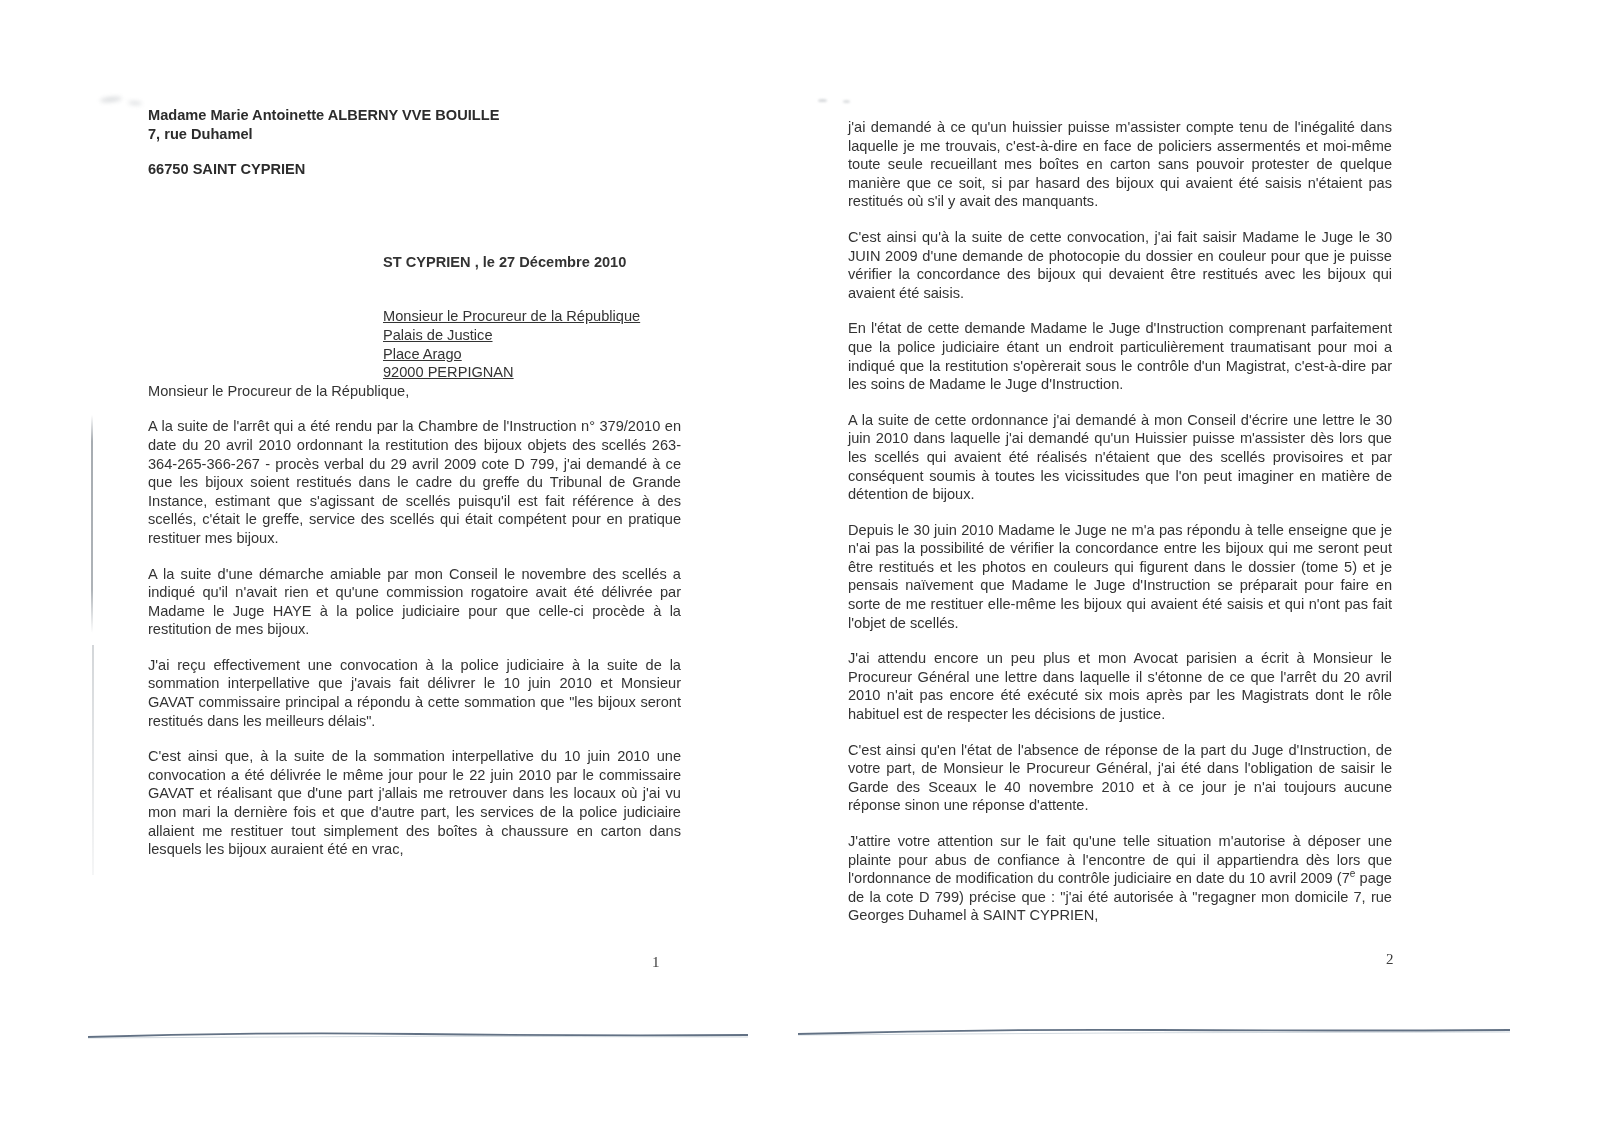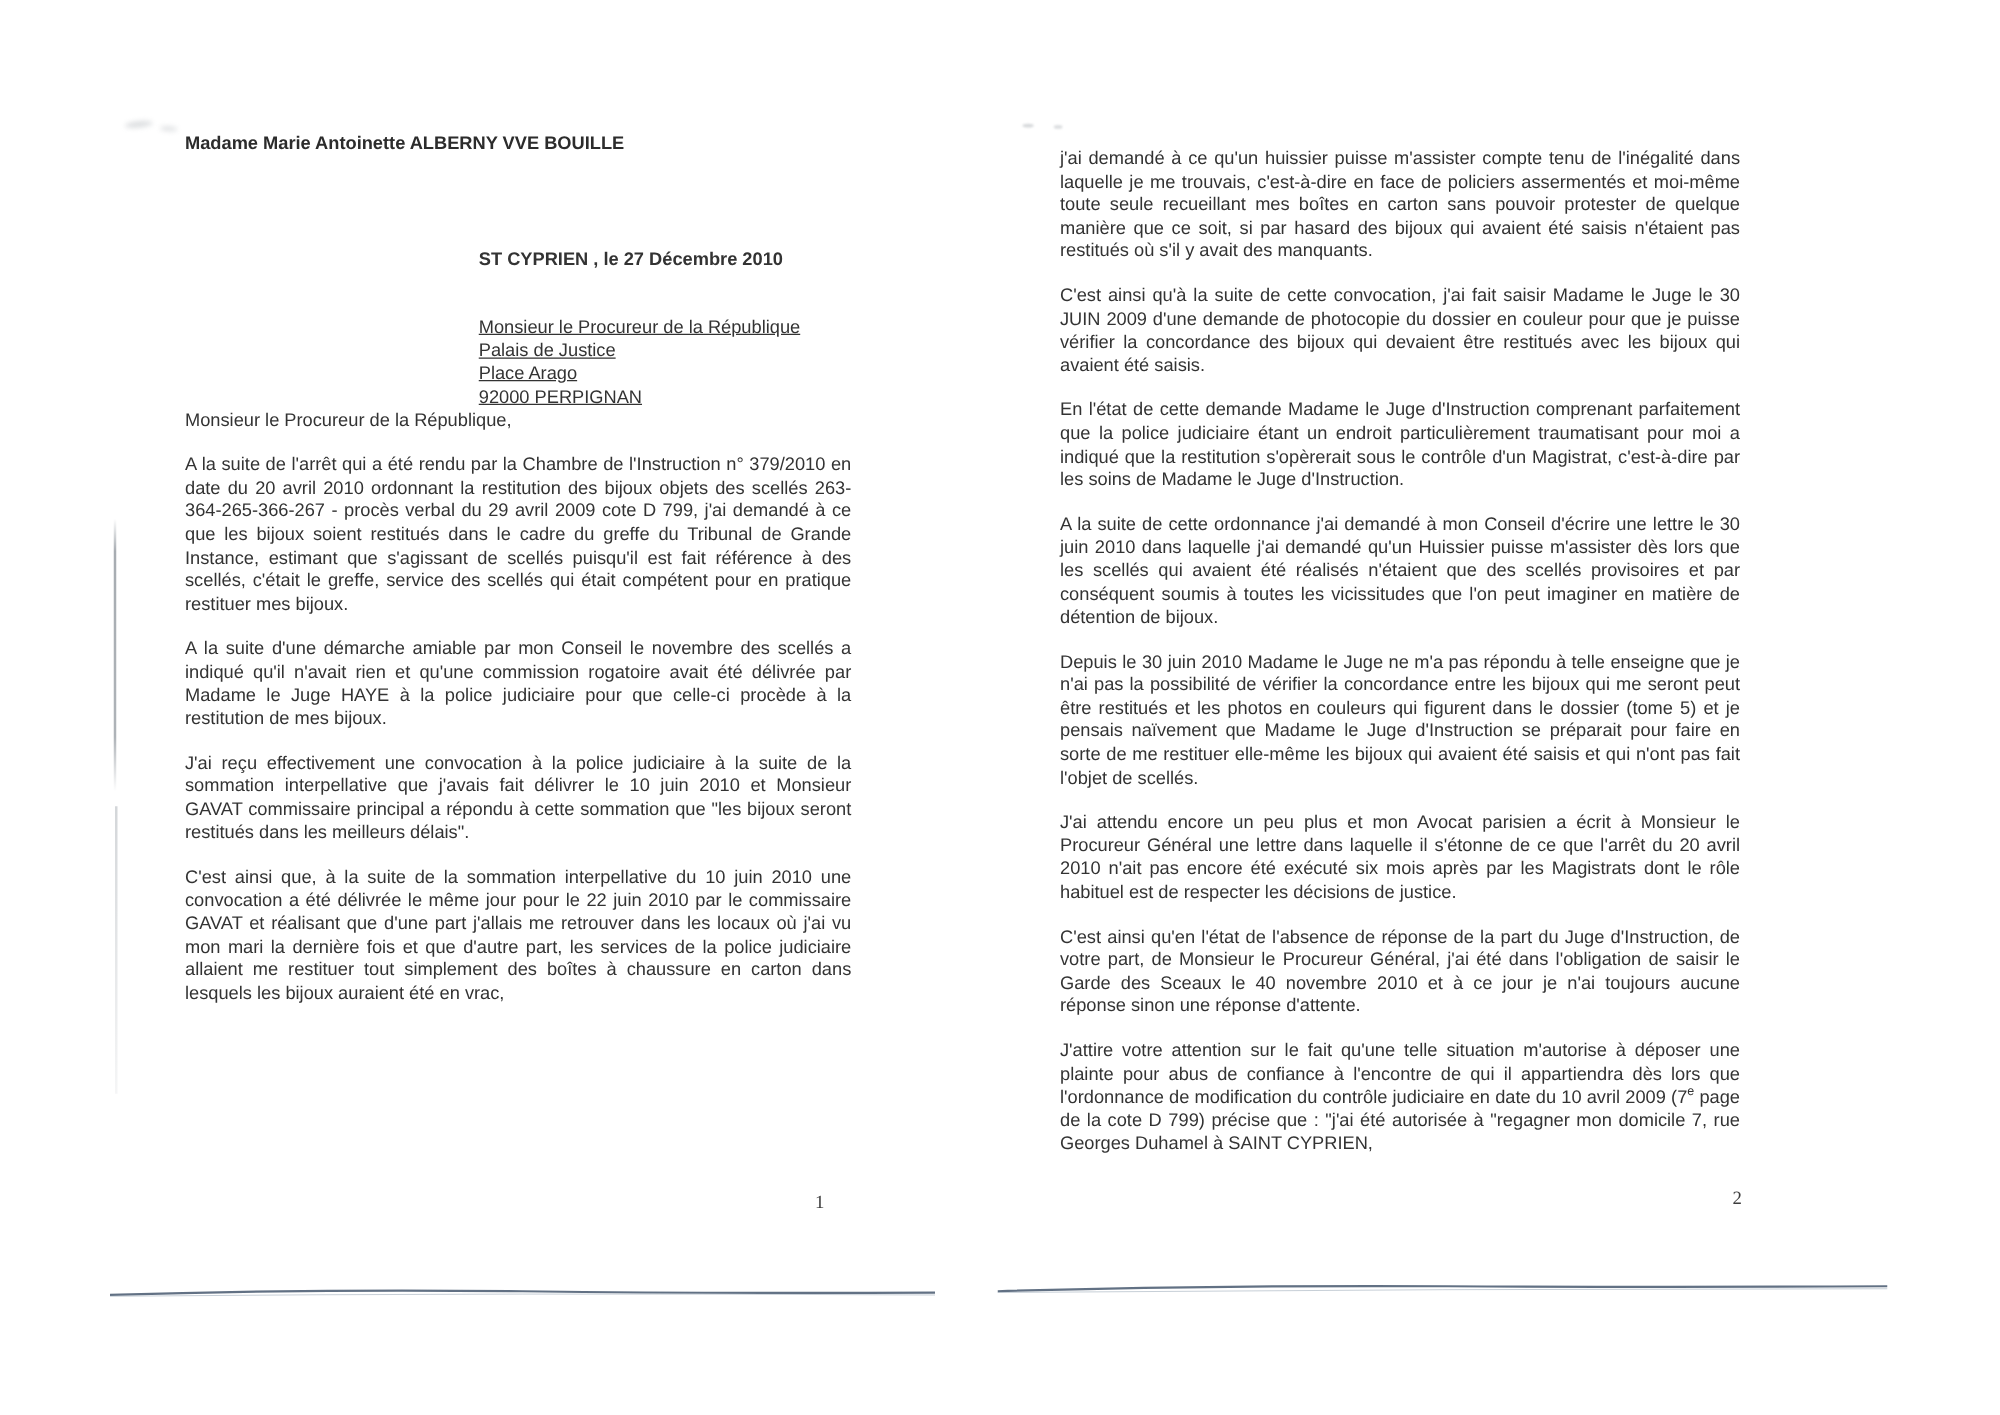--- a/index.html
+++ b/index.html
@@ -96,20 +96,22 @@
   </div>
   <div class="artifact" id="scan-bottom-line-right">
     <svg width="712" height="10" xmlns="http://www.w3.org/2000/svg">
       <path d="M0,8 Q180,3 360,4 T712,4" stroke="#46586e" stroke-width="1.8" fill="none" opacity="0.85"></path>
       <path d="M0,9 Q356,6 712,6" stroke="#8fa0b0" stroke-width="0.8" fill="none" opacity="0.5"></path>
     </svg>
   </div>
 
   <div class="page-col" id="page1-col">
     <div class="sender-line">Madame Marie Antoinette ALBERNY VVE BOUILLE</div>
+    <div class="sender-line">7, rue Duhamel</div>
+    <div class="sender-line sender-city">66750 SAINT CYPRIEN</div>
 
     <div class="date-line">ST CYPRIEN ,  le 27  Décembre 2010</div>
 
     <div class="recipient-block">
       <div>Monsieur le Procureur de la République</div>
       <div>Palais de Justice</div>
       <div>Place Arago</div>
       <div>92000 PERPIGNAN</div>
     </div>
 

